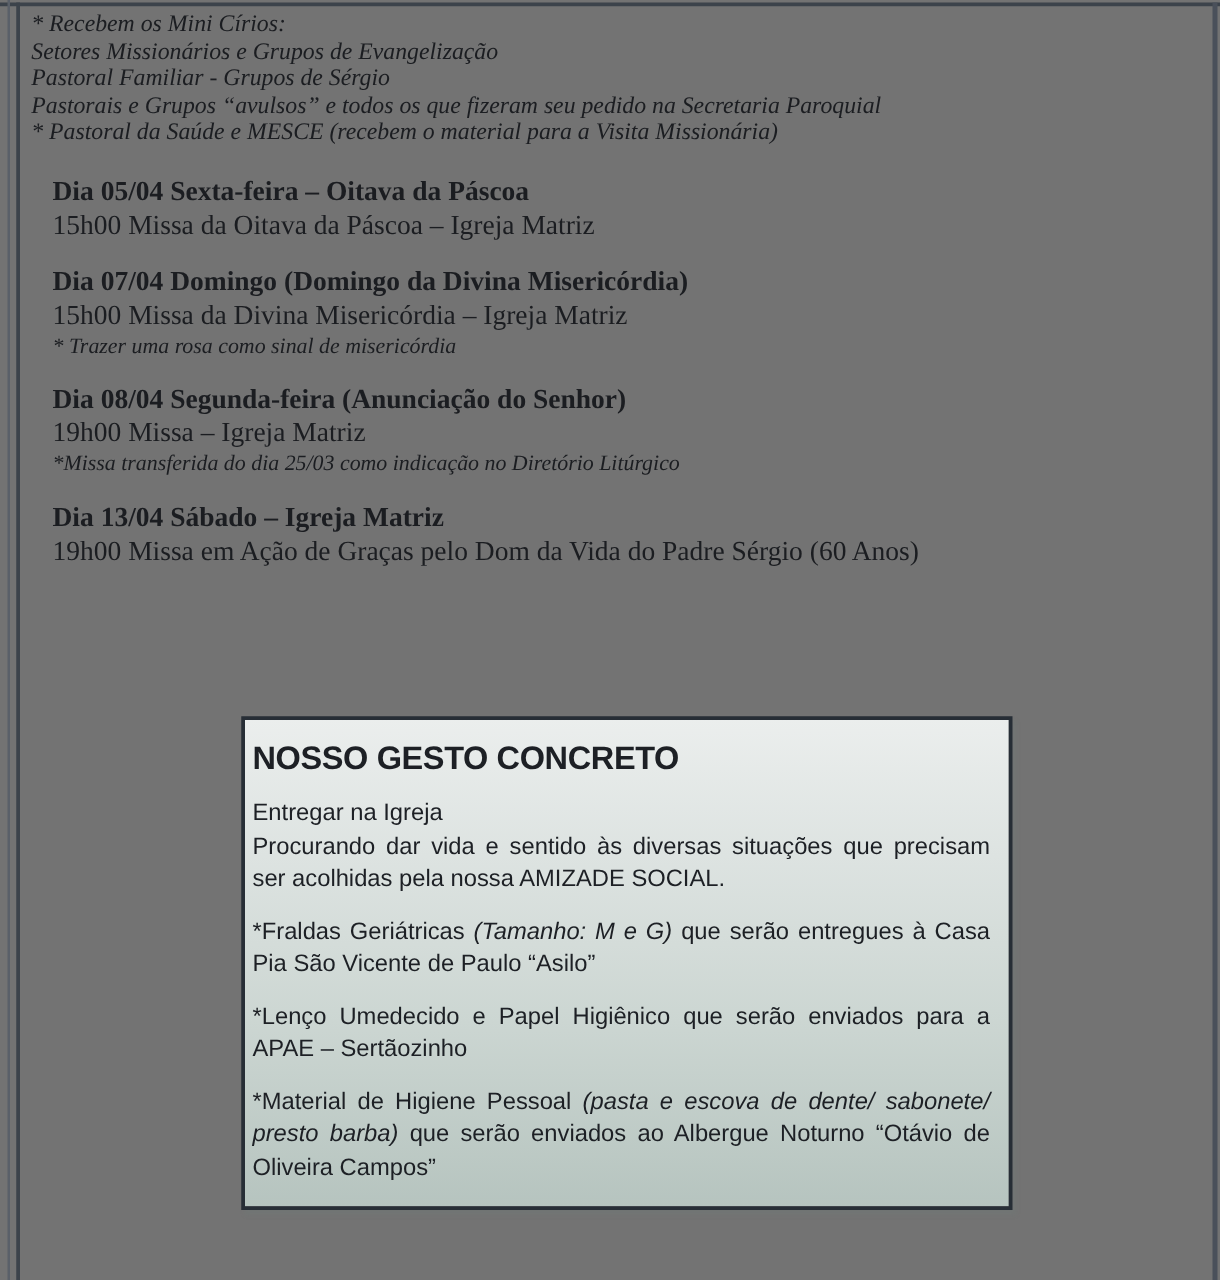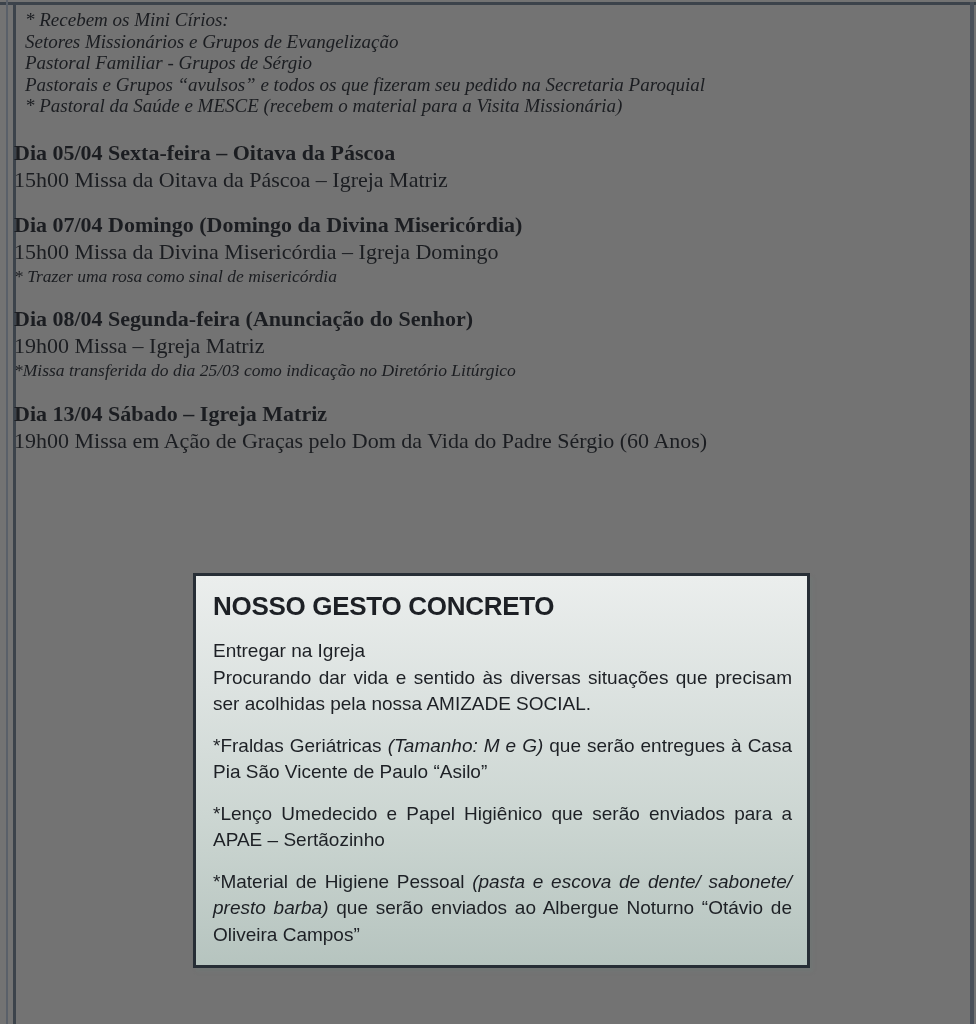--- a/index.html
+++ b/index.html
@@ -22,33 +22,33 @@
   
   .intro {
     position:absolute; left:25px; top:9px; right:40px;
     font-style: italic;
     font-size: 19px;
     line-height: 21.5px;
     white-space: nowrap;
   }
 
   
-  .event { position:absolute; left:14px; right:34px; }
+  .event { position:absolute; left:42px; right:34px; }
   .event-heading { font-weight:bold; font-size:22px; line-height:27px; }
   .event-detail  { font-size:22px; line-height:27px; }
   .event-note    { font-style:italic; font-size:17.5px; line-height:22px; }
 
   
   .gesture-box {
     position:absolute; left:193px; top:573px; width:617px; height:395px;
     box-sizing:border-box;
     border:3px solid #272e36;
     background: linear-gradient(180deg, #ebeeed 0%, #dde3e1 28%, #ccd6d2 62%, #b6c4bf 100%);
     box-shadow: 3px 4px 3px rgba(110,120,118,0.45);
-    padding: 13px 15px 10px 17px;
+    padding: 13px 15px 10px 6px;
     font-family: "Liberation Sans", sans-serif;
     color: #1d2025;
   }
   .box-title {
     font-weight: bold;
     font-size: 26px;
     line-height: 30px;
     margin: 2px 0 17px 0;
     letter-spacing: -0.3px;
   }
@@ -80,21 +80,21 @@
     <div>* Pastoral da Saúde e MESCE (recebem o material para a Visita Missionária)</div>
   </div>
 
   <section class="event" style="top:139px">
     <div class="event-heading">Dia 05/04 Sexta-feira – Oitava da Páscoa</div>
     <div class="event-detail">15h00 Missa da Oitava da Páscoa – Igreja Matriz</div>
   </section>
 
   <section class="event" style="top:211px">
     <div class="event-heading">Dia 07/04 Domingo (Domingo da Divina Misericórdia)</div>
-    <div class="event-detail">15h00 Missa da Divina Misericórdia – Igreja Domingo</div>
+    <div class="event-detail">15h00 Missa da Divina Misericórdia – Igreja Matriz</div>
     <div class="event-note">* Trazer uma rosa como sinal de misericórdia</div>
   </section>
 
   <section class="event" style="top:305px">
     <div class="event-heading">Dia 08/04 Segunda-feira (Anunciação do Senhor)</div>
     <div class="event-detail">19h00 Missa – Igreja Matriz</div>
     <div class="event-note">*Missa transferida do dia 25/03 como indicação no Diretório Litúrgico</div>
   </section>
 
   <section class="event" style="top:400px">

